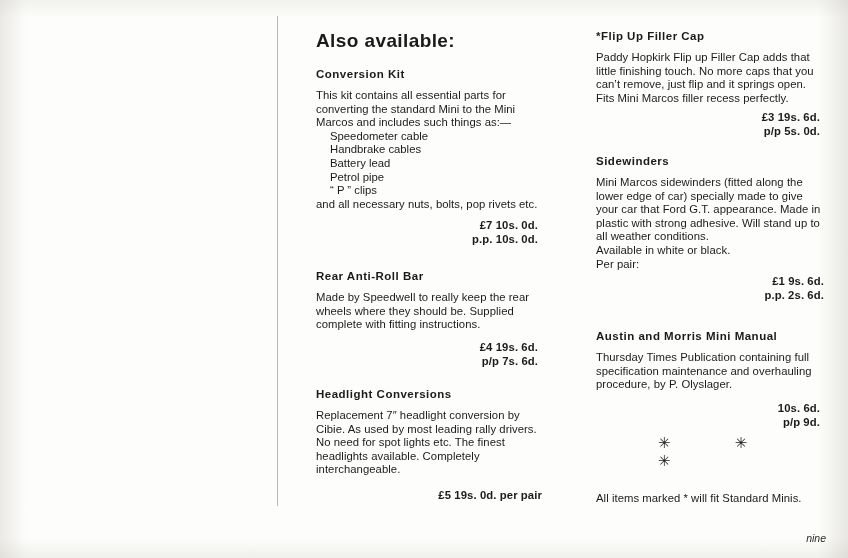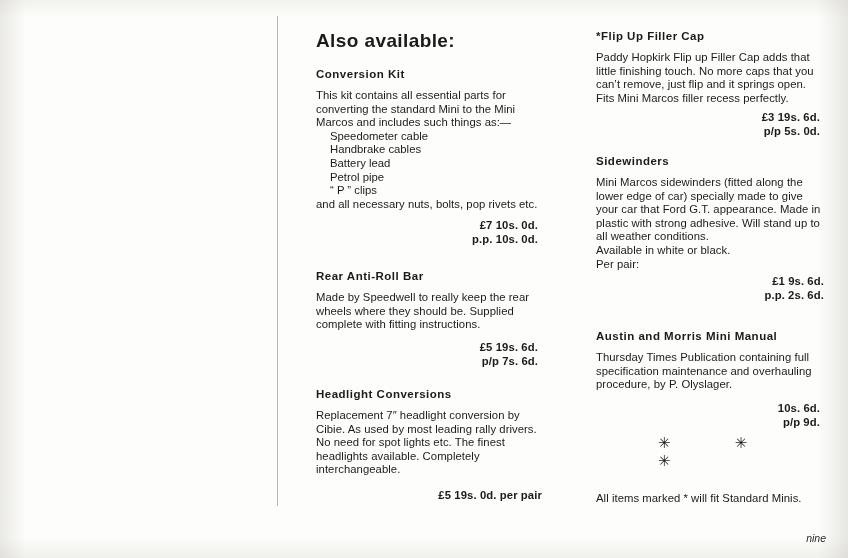--- a/index.html
+++ b/index.html
@@ -126,21 +126,21 @@
       <p class="body-text">and all necessary nuts, bolts, pop rivets etc.</p>
       <div style="height:8px;"></div>
       <div class="price">£7 10s. 0d.</div>
       <div class="price">p.p. 10s. 0d.</div>
     </div>
 
     <div class="blk" style="top:270px; left:16px; width:222px;">
       <div class="sect-title">Rear Anti-Roll Bar</div>
       <p class="body-text">Made by Speedwell to really keep the rear wheels where they should be. Supplied complete with fitting instructions.</p>
       <div style="height:9px;"></div>
-      <div class="price">£5 19s. 6d.</div>
+      <div class="price">£4 19s. 6d.</div>
       <div class="price">p/p 7s. 6d.</div>
     </div>
 
     <div class="blk" style="top:388px; left:16px; width:226px;">
       <div class="sect-title">Headlight Conversions</div>
       <p class="body-text">Replacement 7″ headlight conversion by Cibie.  As used by most leading rally drivers.  No need for spot lights etc.  The finest headlights available. Completely interchangeable.</p>
       <div style="height:12px;"></div>
       <div class="price">£5 19s. 0d. per pair</div>
     </div>
 

